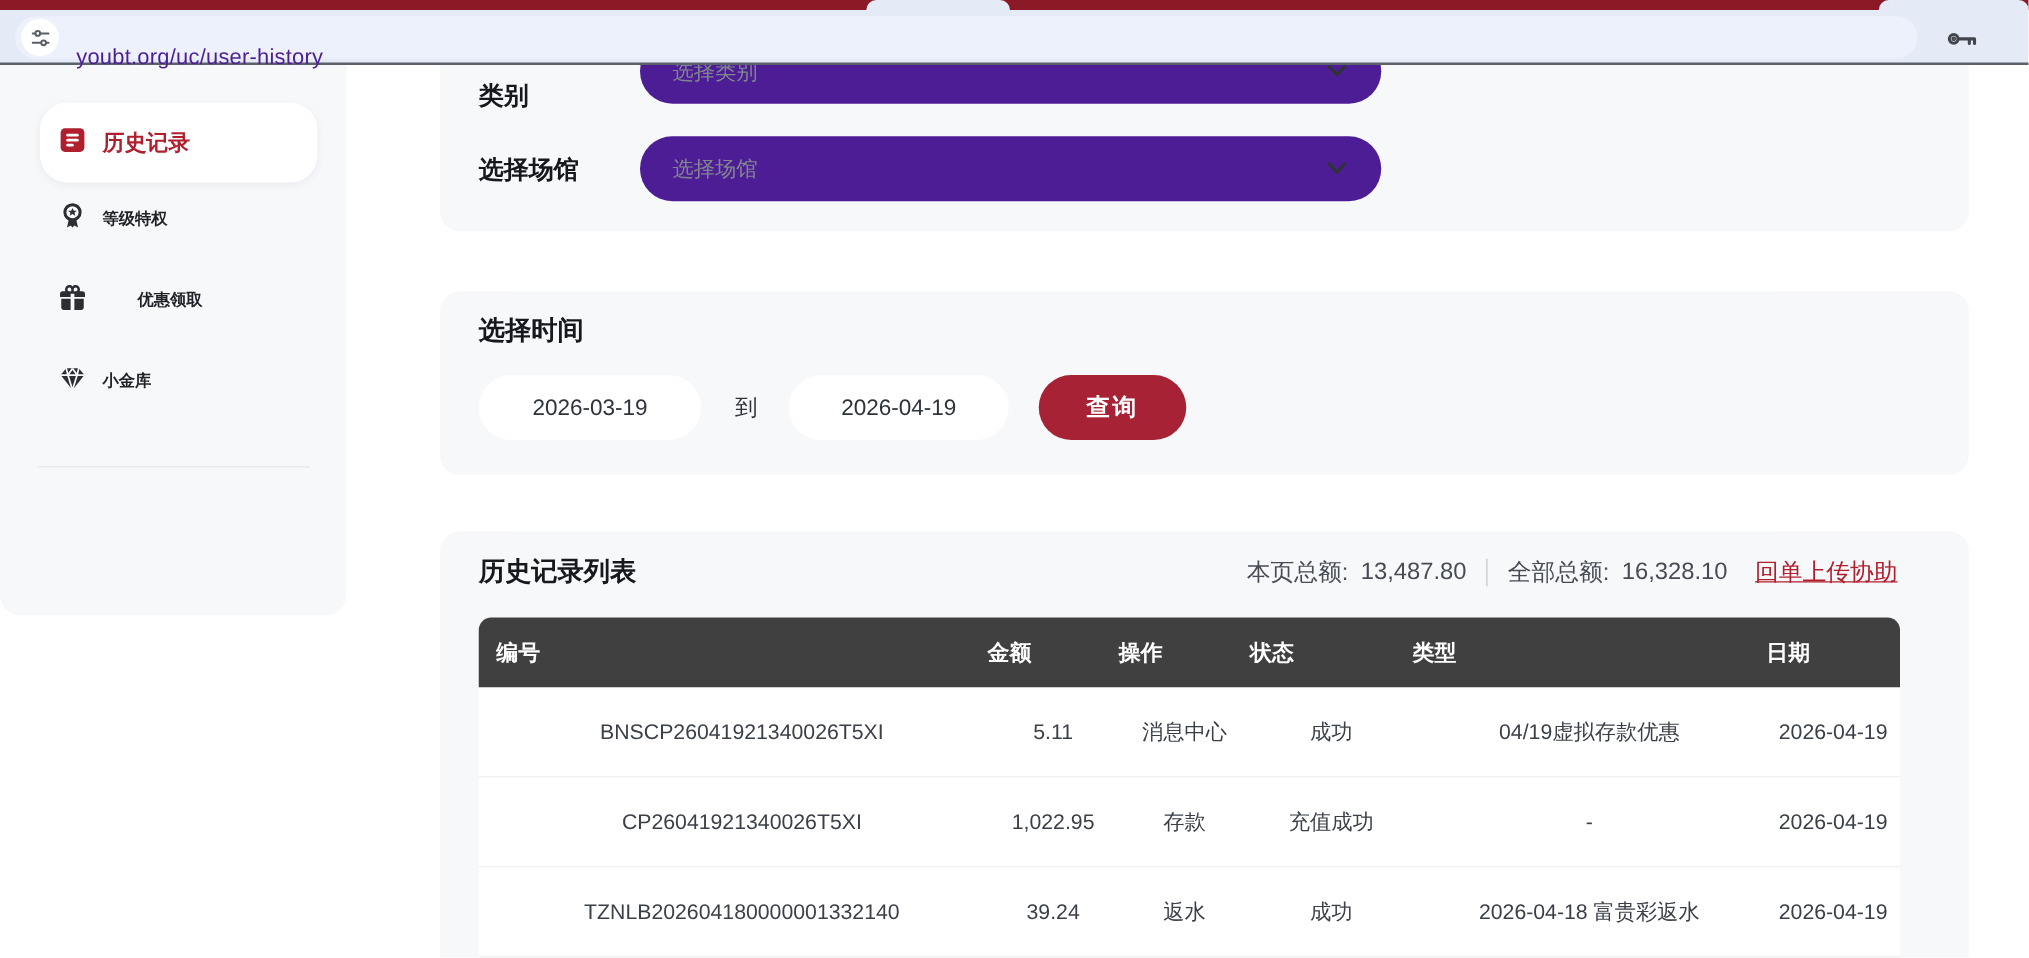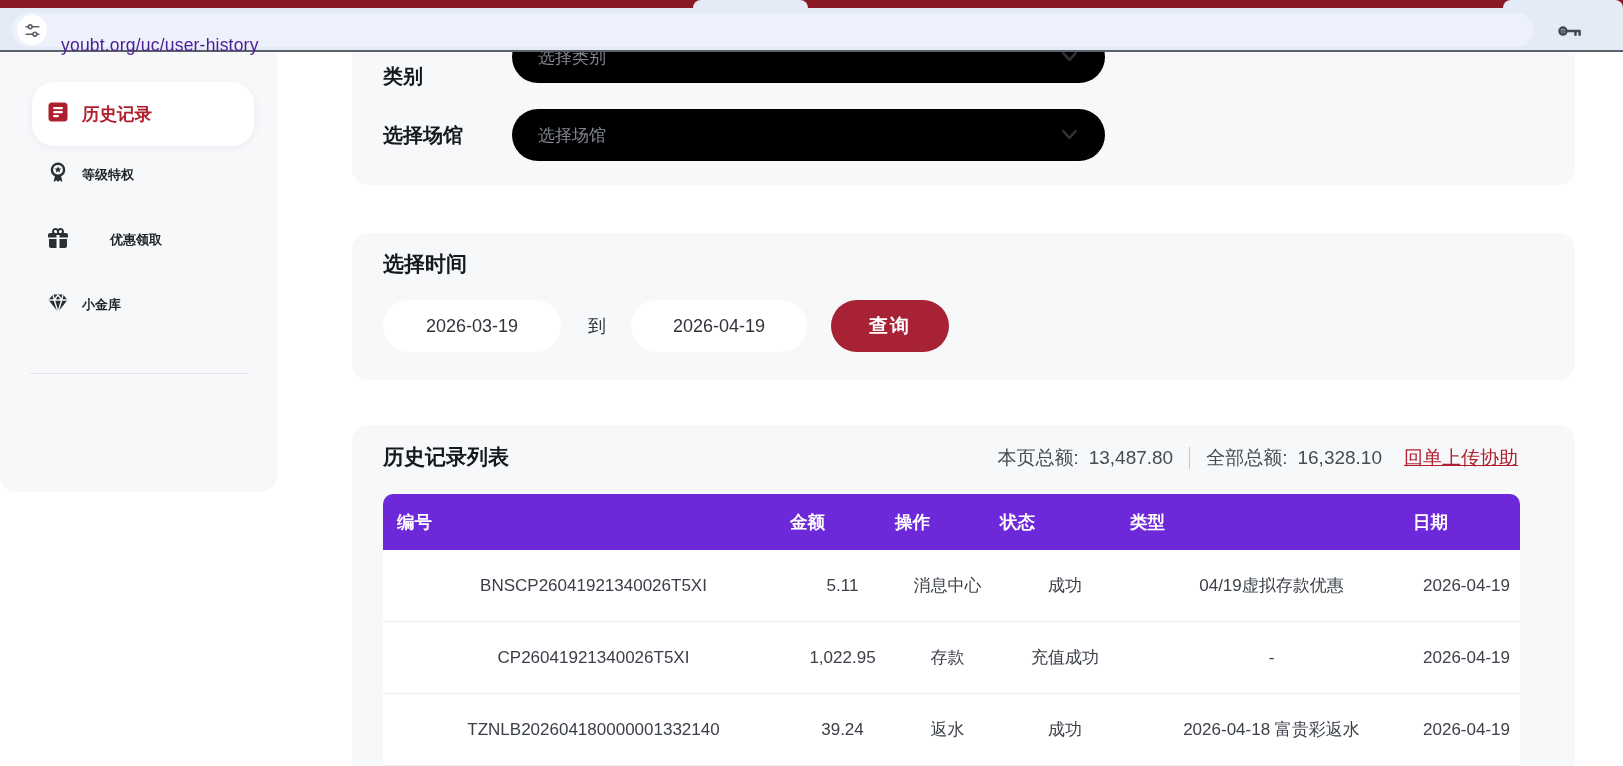--- a/index.html
+++ b/index.html
@@ -34,21 +34,21 @@
               background:#b12030; color:#fff; font-size:17px; font-weight:700;
               display:flex; align-items:center; justify-content:center; }
 
   
   .card { position:absolute; left:352px; width:1223px; background:#f7f8fa; border-radius:16px; }
   #card-filters { top:20px; height:165px; }
   #card-time    { top:233px; height:147px; }
   #card-history { top:425px; height:360px; }
 
   .fieldlabel { position:absolute; font-size:20px; font-weight:700; color:#15181d; }
-  .selectfield { position:absolute; left:160px; width:593px; height:52px; background:#000000;
+  .selectfield { position:absolute; left:160px; width:593px; height:52px; background:#4c1d95;
                  border-radius:26px; display:flex; align-items:center; padding-left:26px; cursor:pointer; }
   .selectfield .ph { font-size:17px; color:#82878f; }
   .selectfield .chev { position:absolute; right:24px; top:14px; }
 
   .sectiontitle { position:absolute; left:31px; font-size:21px; font-weight:700; color:#15181d; }
   .datefield { position:absolute; top:67px; height:52px; background:#ffffff; border-radius:26px;
                display:flex; align-items:center; justify-content:center; font-size:18px; color:#2f343b; cursor:pointer; }
   #dateto { position:absolute; top:67px; left:222px; width:46px; height:52px; display:flex;
             align-items:center; justify-content:center; font-size:18px; color:#2f343b; }
   #searchbtn { position:absolute; top:67px; left:479px; width:118px; height:52px; border-radius:26px;
@@ -59,21 +59,21 @@
   
   #totals { position:absolute; top:20px; right:57px; display:flex; align-items:center; gap:10px; }
   #totals .t { font-size:19px; color:#464b54; }
   #totals .vdiv { width:1px; height:22px; background:#c3c6cc; margin:0 6px; }
   #uploadlink { font-size:19px; font-weight:500; color:#b01f2e; text-decoration:underline; cursor:pointer; margin-left:12px; }
 
   
   #htable { position:absolute; left:31px; top:69px; width:1137px; }
   .trow { display:grid; grid-template-columns:393px 105px 105px 130px 283px 1fr;
           align-items:center; padding-left:14px; }
-  #thead { height:56px; background:#6d28d9; border-radius:10px 10px 0 0; }
+  #thead { height:56px; background:#404040; border-radius:10px 10px 0 0; }
   #thead .hc { color:#ffffff; font-size:17.5px; font-weight:700; }
   .brow { height:72px; background:#ffffff; border-bottom:1px solid #ecedf0; }
   .brow .c { font-size:17px; color:#3b4048;text-align:center; }
 </style>
 </head>
 <body>
 
 <div id="screen">
 
   <div class="card" id="card-filters">

